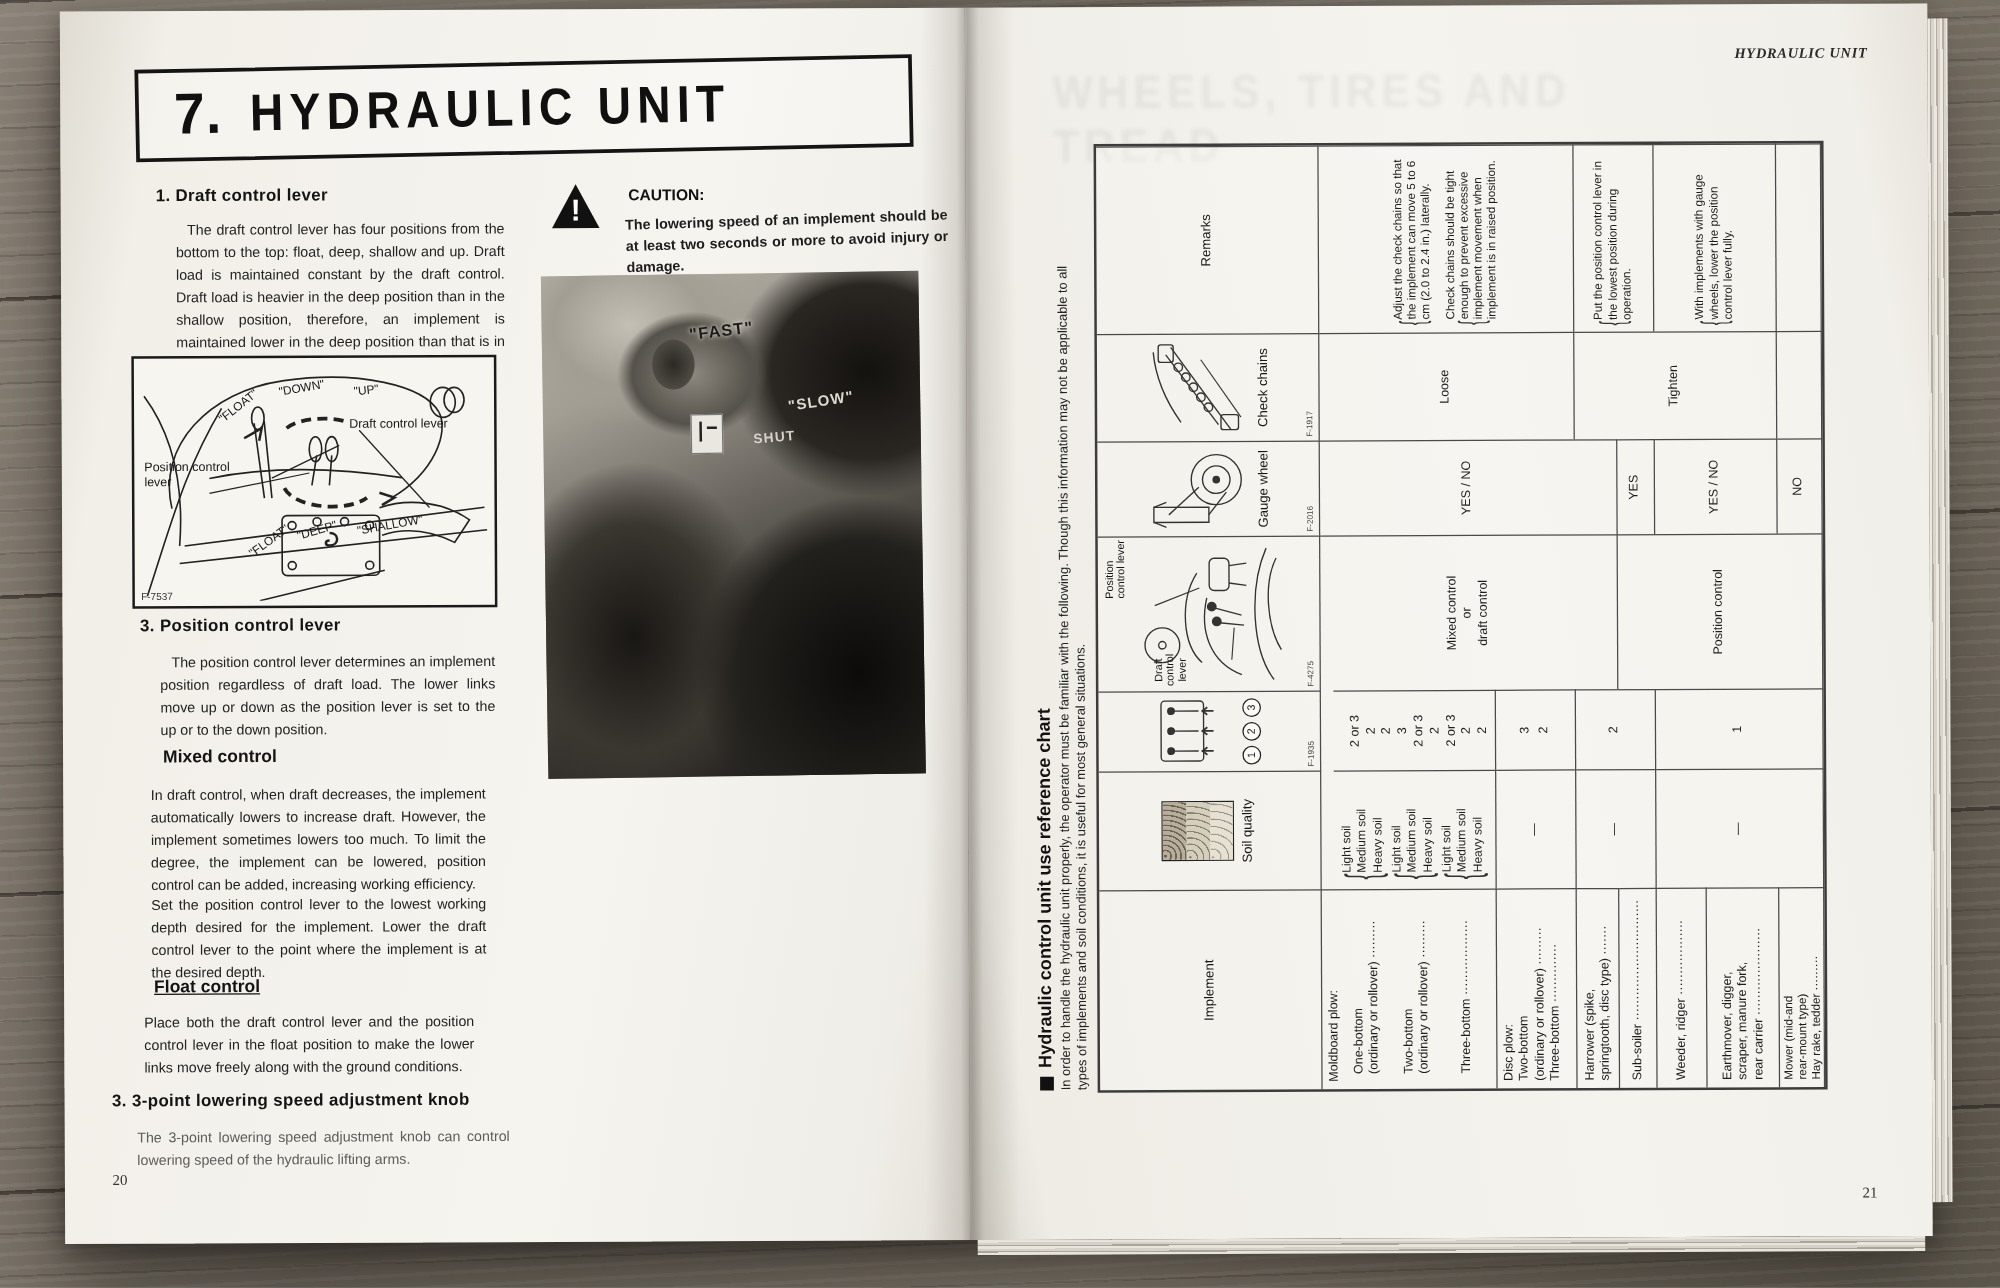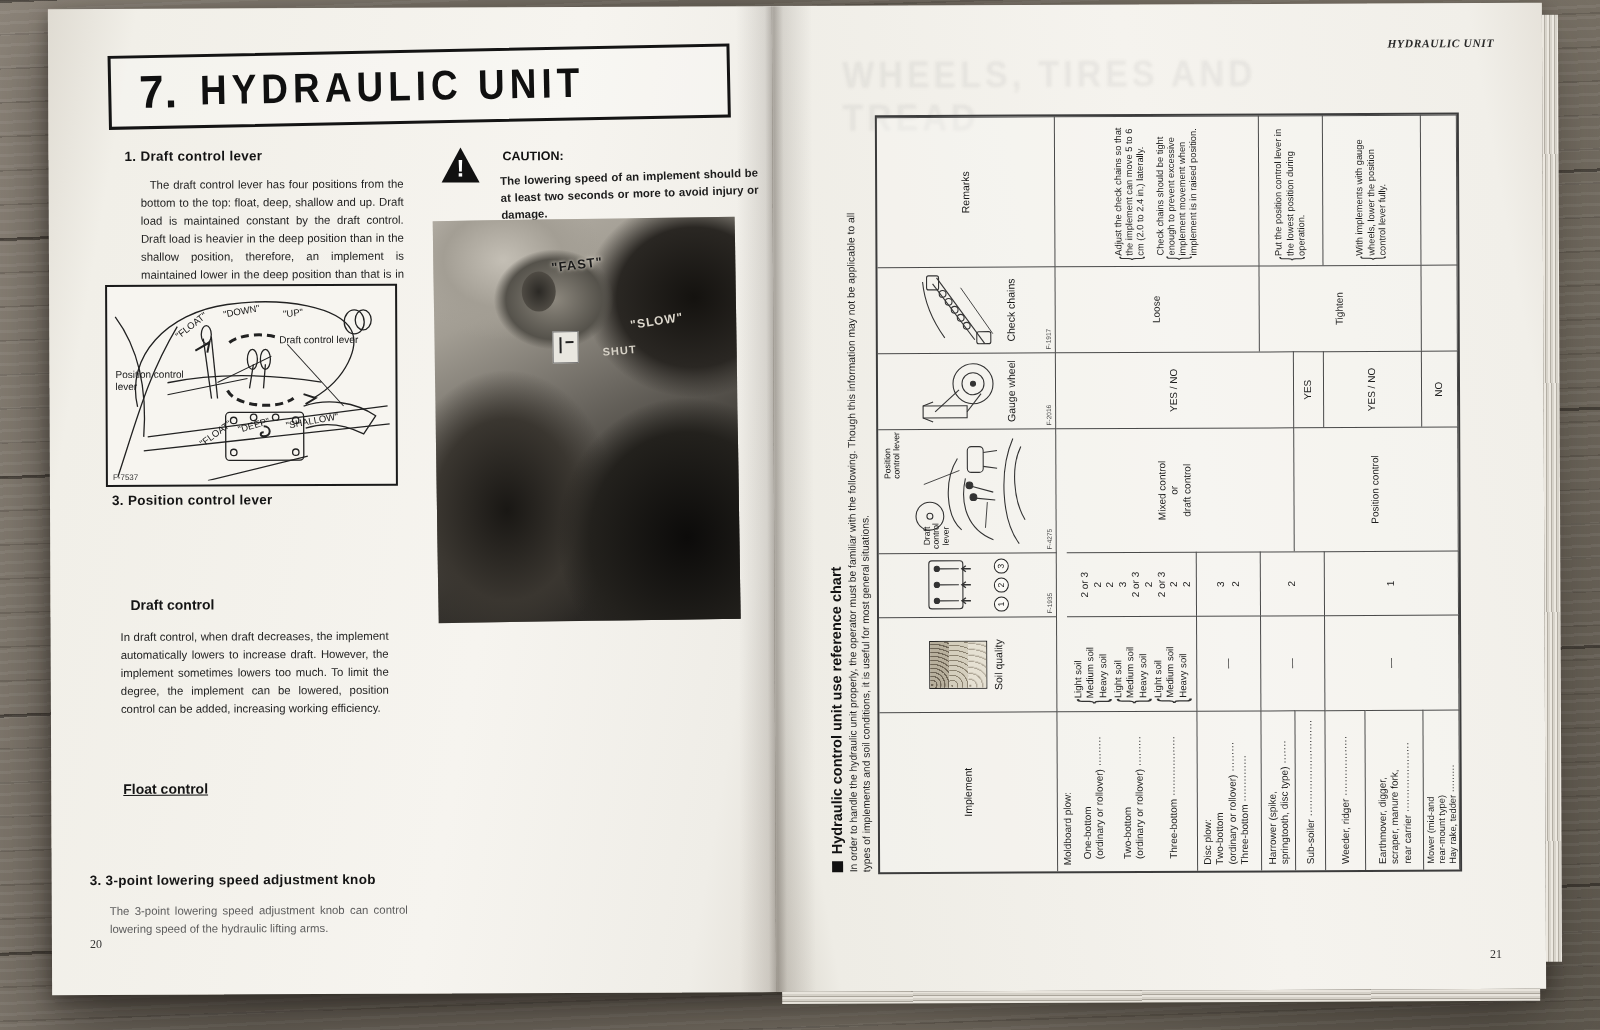--- a/index.html
+++ b/index.html
@@ -150,25 +150,28 @@
       <span class="fig-label" style="left:172px;top:48px;font-size:10px;">Draft control lever</span>
       <span class="fig-label" style="left:8px;top:82px;font-size:10px;">Position control
 lever</span>
       <span class="fig-label" style="left:90px;top:142px;transform:rotate(-36deg);">"FLOAT"</span>
       <span class="fig-label" style="left:130px;top:134px;transform:rotate(-16deg);">"DEEP"</span>
       <span class="fig-label" style="left:178px;top:130px;transform:rotate(-10deg);">"SHALLOW"</span>
       <span class="fig-code">F-7537</span>
     </div>
 
     <div class="h-sec" style="left:62px;top:484px;">3.  Position control lever</div>
-
-    <div class="h-sub" style="left:80px;top:588px;">Draft control</div>
+    <div class="para" style="left:78px;top:514px;width:268px;">The position control lever determines an implement position regardless of draft load. The lower links move up or down as the position lever is set to the up or to the down position.</div>
+
+    <div class="h-sub" style="left:80px;top:588px;">Mixed control</div>
     <div class="para" style="left:70px;top:620px;width:268px;text-indent:0;">In draft control, when draft decreases, the implement automatically lowers to increase draft. However, the implement sometimes lowers too much. To limit the degree, the implement can be lowered, position control can be added, increasing working efficiency.</div>
+    <div class="para" style="left:70px;top:708px;width:268px;text-indent:0;">Set the position control lever to the lowest working depth desired for the implement. Lower the draft control lever to the point where the implement is at the desired depth.</div>
 
     <div class="h-sub" style="left:72px;top:772px;text-decoration:underline;">Float control</div>
+    <div class="para" style="left:64px;top:802px;width:264px;text-indent:0;">Place both the draft control lever and the position control lever in the float position to make the lower links move freely along with the ground conditions.</div>
 
     <div class="h-sec" style="left:38px;top:864px;width:340px;">3.  3-point lowering speed adjustment knob</div>
     <div class="para" style="left:58px;top:894px;width:298px;text-indent:0;color:#5d5d5d;">The 3-point lowering speed adjustment knob can control lowering speed of the hydraulic lifting arms.</div>
 
     <svg class="caution-tri" viewBox="0 0 40 40">
       <polygon points="20,2 39,37 1,37" fill="#111"></polygon>
       <text x="20" y="31" text-anchor="middle" font-size="24" font-weight="bold" fill="#fff" font-family="Liberation Sans, sans-serif">!</text>
     </svg>
     <div class="caution-title">CAUTION:</div>
     <div class="caution-body">The lowering speed of an implement should be at least two seconds or more to avoid injury or damage.</div>

